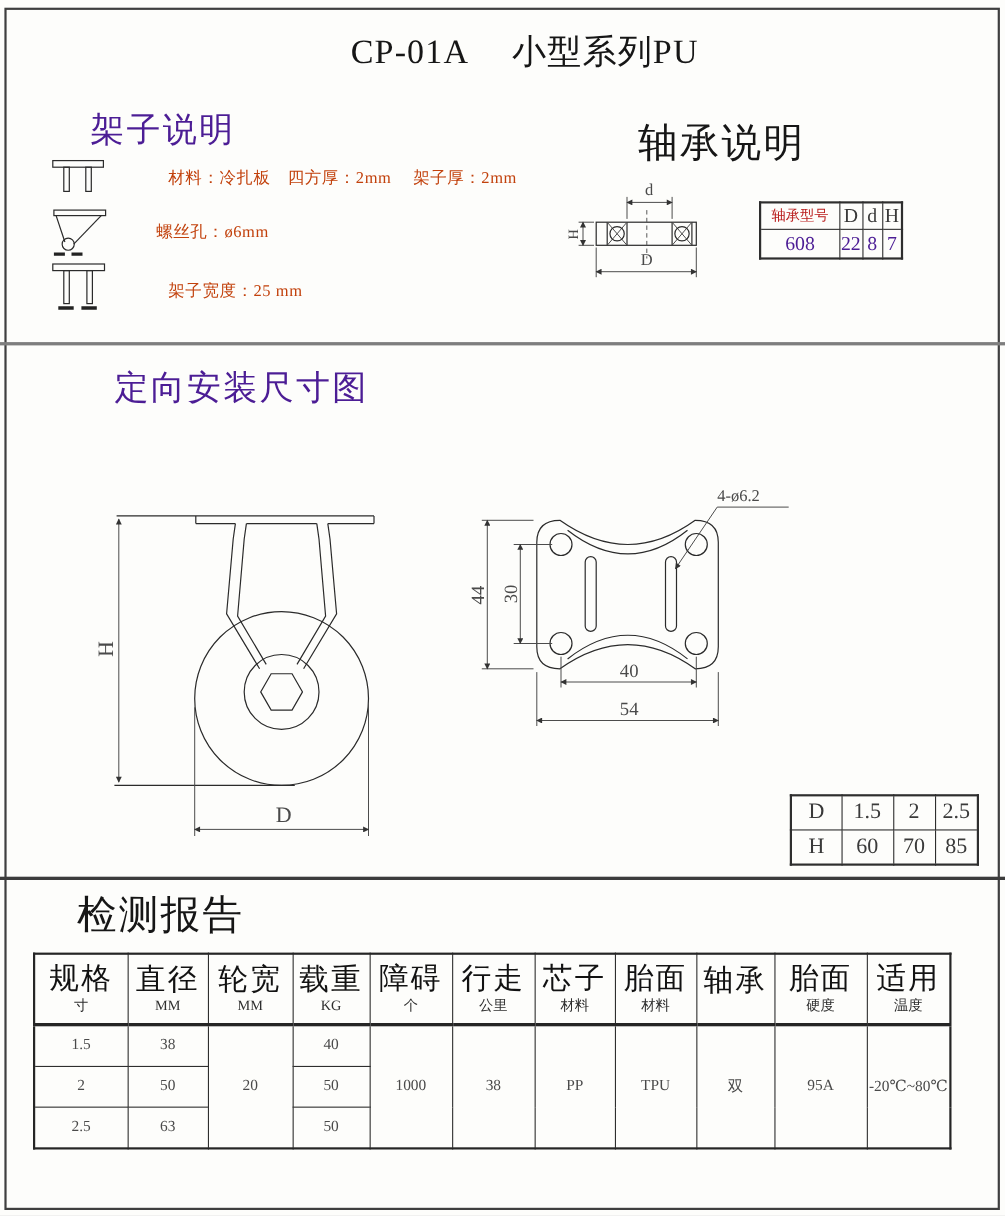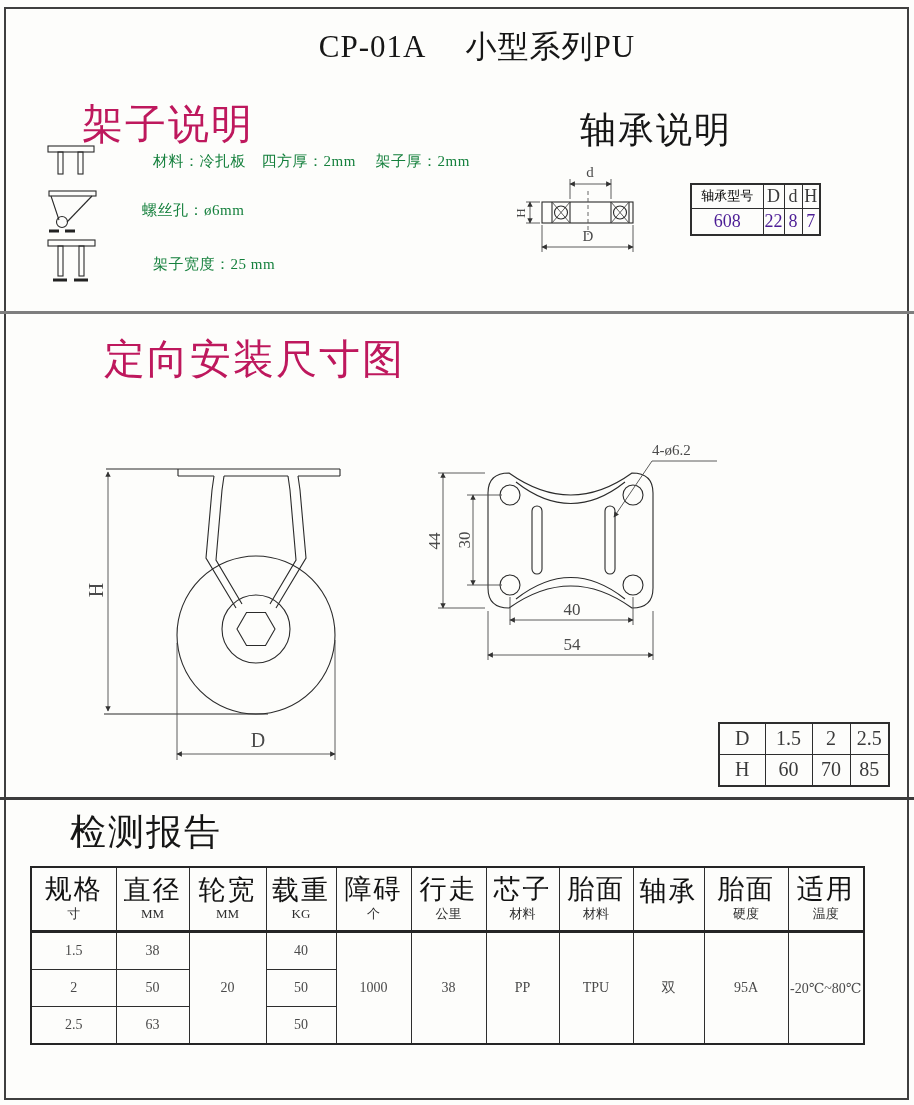--- a/index.html
+++ b/index.html
@@ -5,39 +5,39 @@
   html,body{margin:0;padding:0;background:#e8e8e8;}
   .page{
     position:relative;width:914px;height:1105px;background:#fdfdfb;
     font-family:"Liberation Serif","DejaVu Serif",serif;color:#1c1c1c;
     overflow:hidden;margin:0 auto;
   }
   .outer-border{position:absolute;left:4px;top:7px;right:5px;bottom:5px;border:2px solid #3f3f3f;}
   .abs{position:absolute;}
   .pre{white-space:pre;padding-left:40px;}
   .title{left:0;right:0;top:26px;text-align:center;font-size:31px;letter-spacing:1px;color:#161616;}
-  .h1{font-size:41px;letter-spacing:2px;color:#be185d;}
+  .h1{font-size:31px;letter-spacing:2px;color:#4c1d95;}
   .h2{font-size:36px;letter-spacing:2px;color:#161616;}
-  .note-text{font-size:15px;color:#15803d;letter-spacing:0.5px;}
+  .note-text{font-size:15px;color:#c2410c;letter-spacing:0.5px;}
   .divider{left:0;right:0;height:3px;}
   .div1{top:311px;background:#7e7e7e;}
   .div2{top:797px;background:#3c3c3c;}
 
   svg{display:block;}
   .ln{stroke:#2b2b2b;stroke-width:1.1;fill:none;}
   .thin{stroke:#4a4a4a;stroke-width:0.9;fill:none;}
   .dimtxt{fill:#4a4a4a;font-family:"Liberation Serif","DejaVu Serif",serif;}
 
   table{border-collapse:collapse;table-layout:fixed;}
   td,th{padding:0;text-align:center;vertical-align:middle;font-weight:normal;}
 
   
   .bearing-table{width:129px;border:2px solid #2e2e2e;}
   .bearing-table td{border:1px solid #2e2e2e;}
-  .bt-h{font-size:13px;color:#000000;}
+  .bt-h{font-size:13px;color:#b91c1c;}
   .bt-l{font-size:18px;color:#3a3a3a;}
   .bt-v{font-size:18px;color:#4c1d95;}
 
   
   .dh-table{width:170px;border:2px solid #2e2e2e;}
   .dh-table td{border:1px solid #2e2e2e;font-size:20px;color:#3a3a3a;}
 
   
   .report-table{width:833px;border:2.5px solid #252525;}
   .report-table th{border:1px solid #2e2e2e;border-bottom:3px solid #252525;height:62px;}

